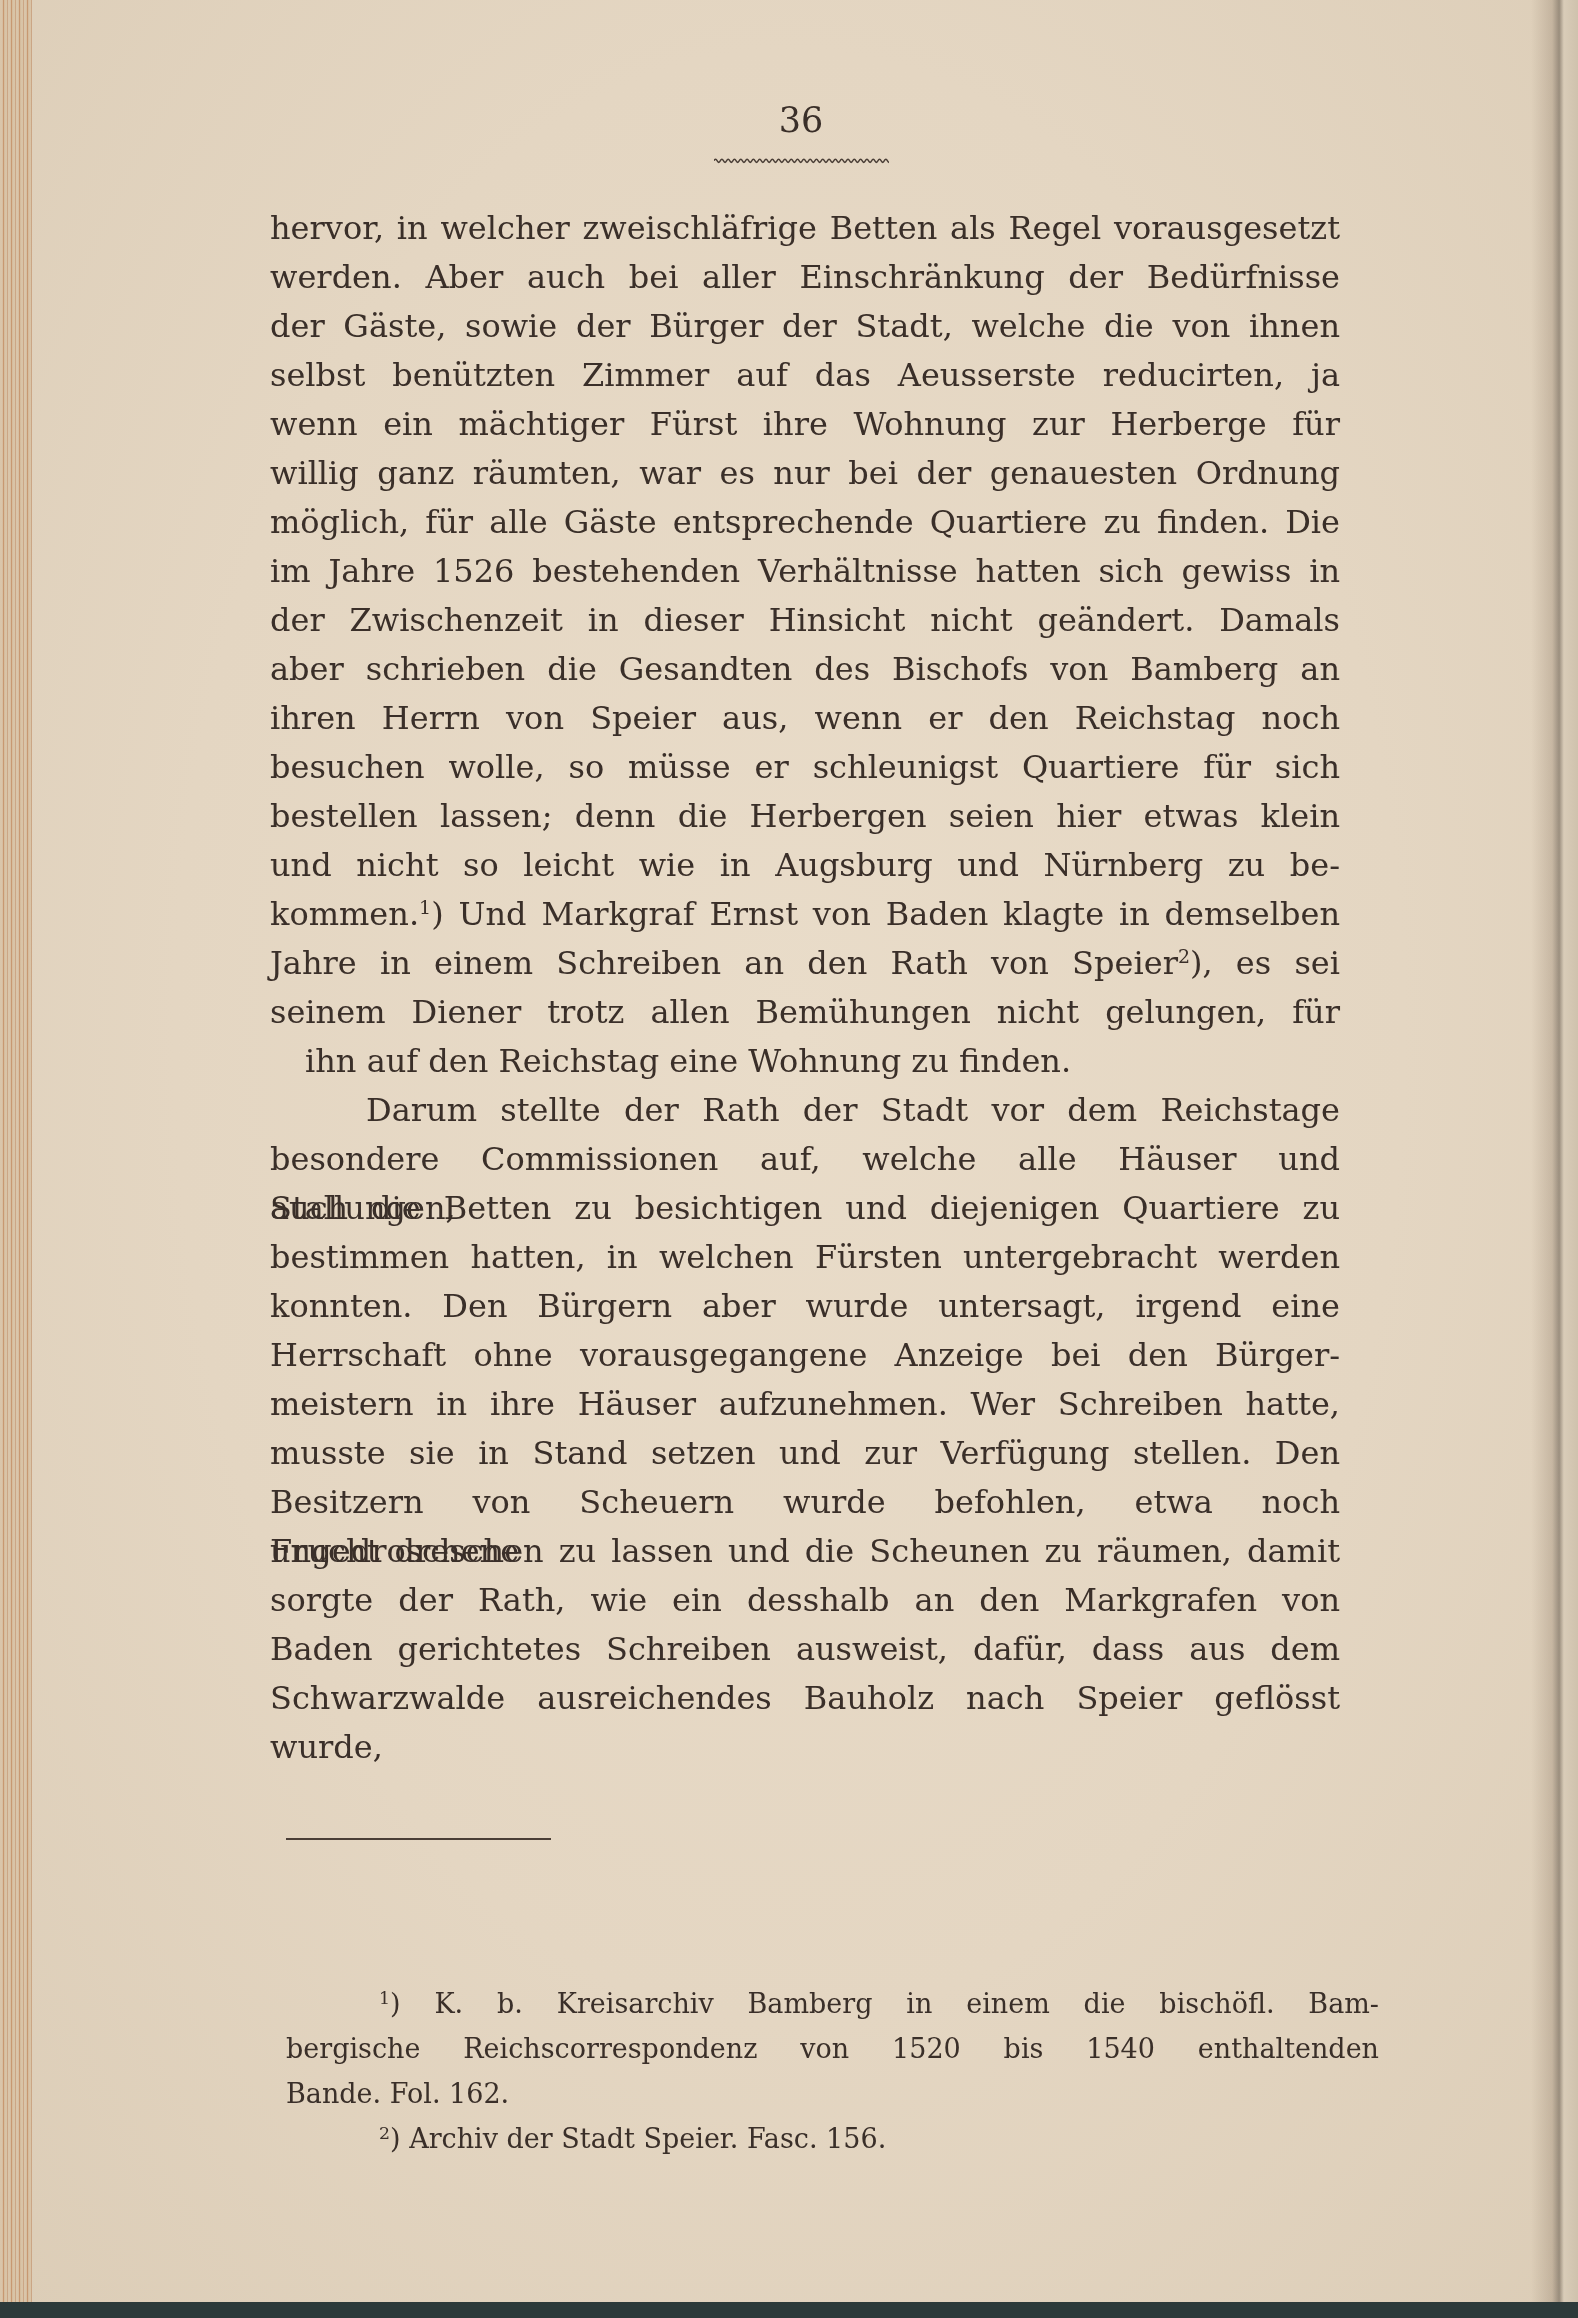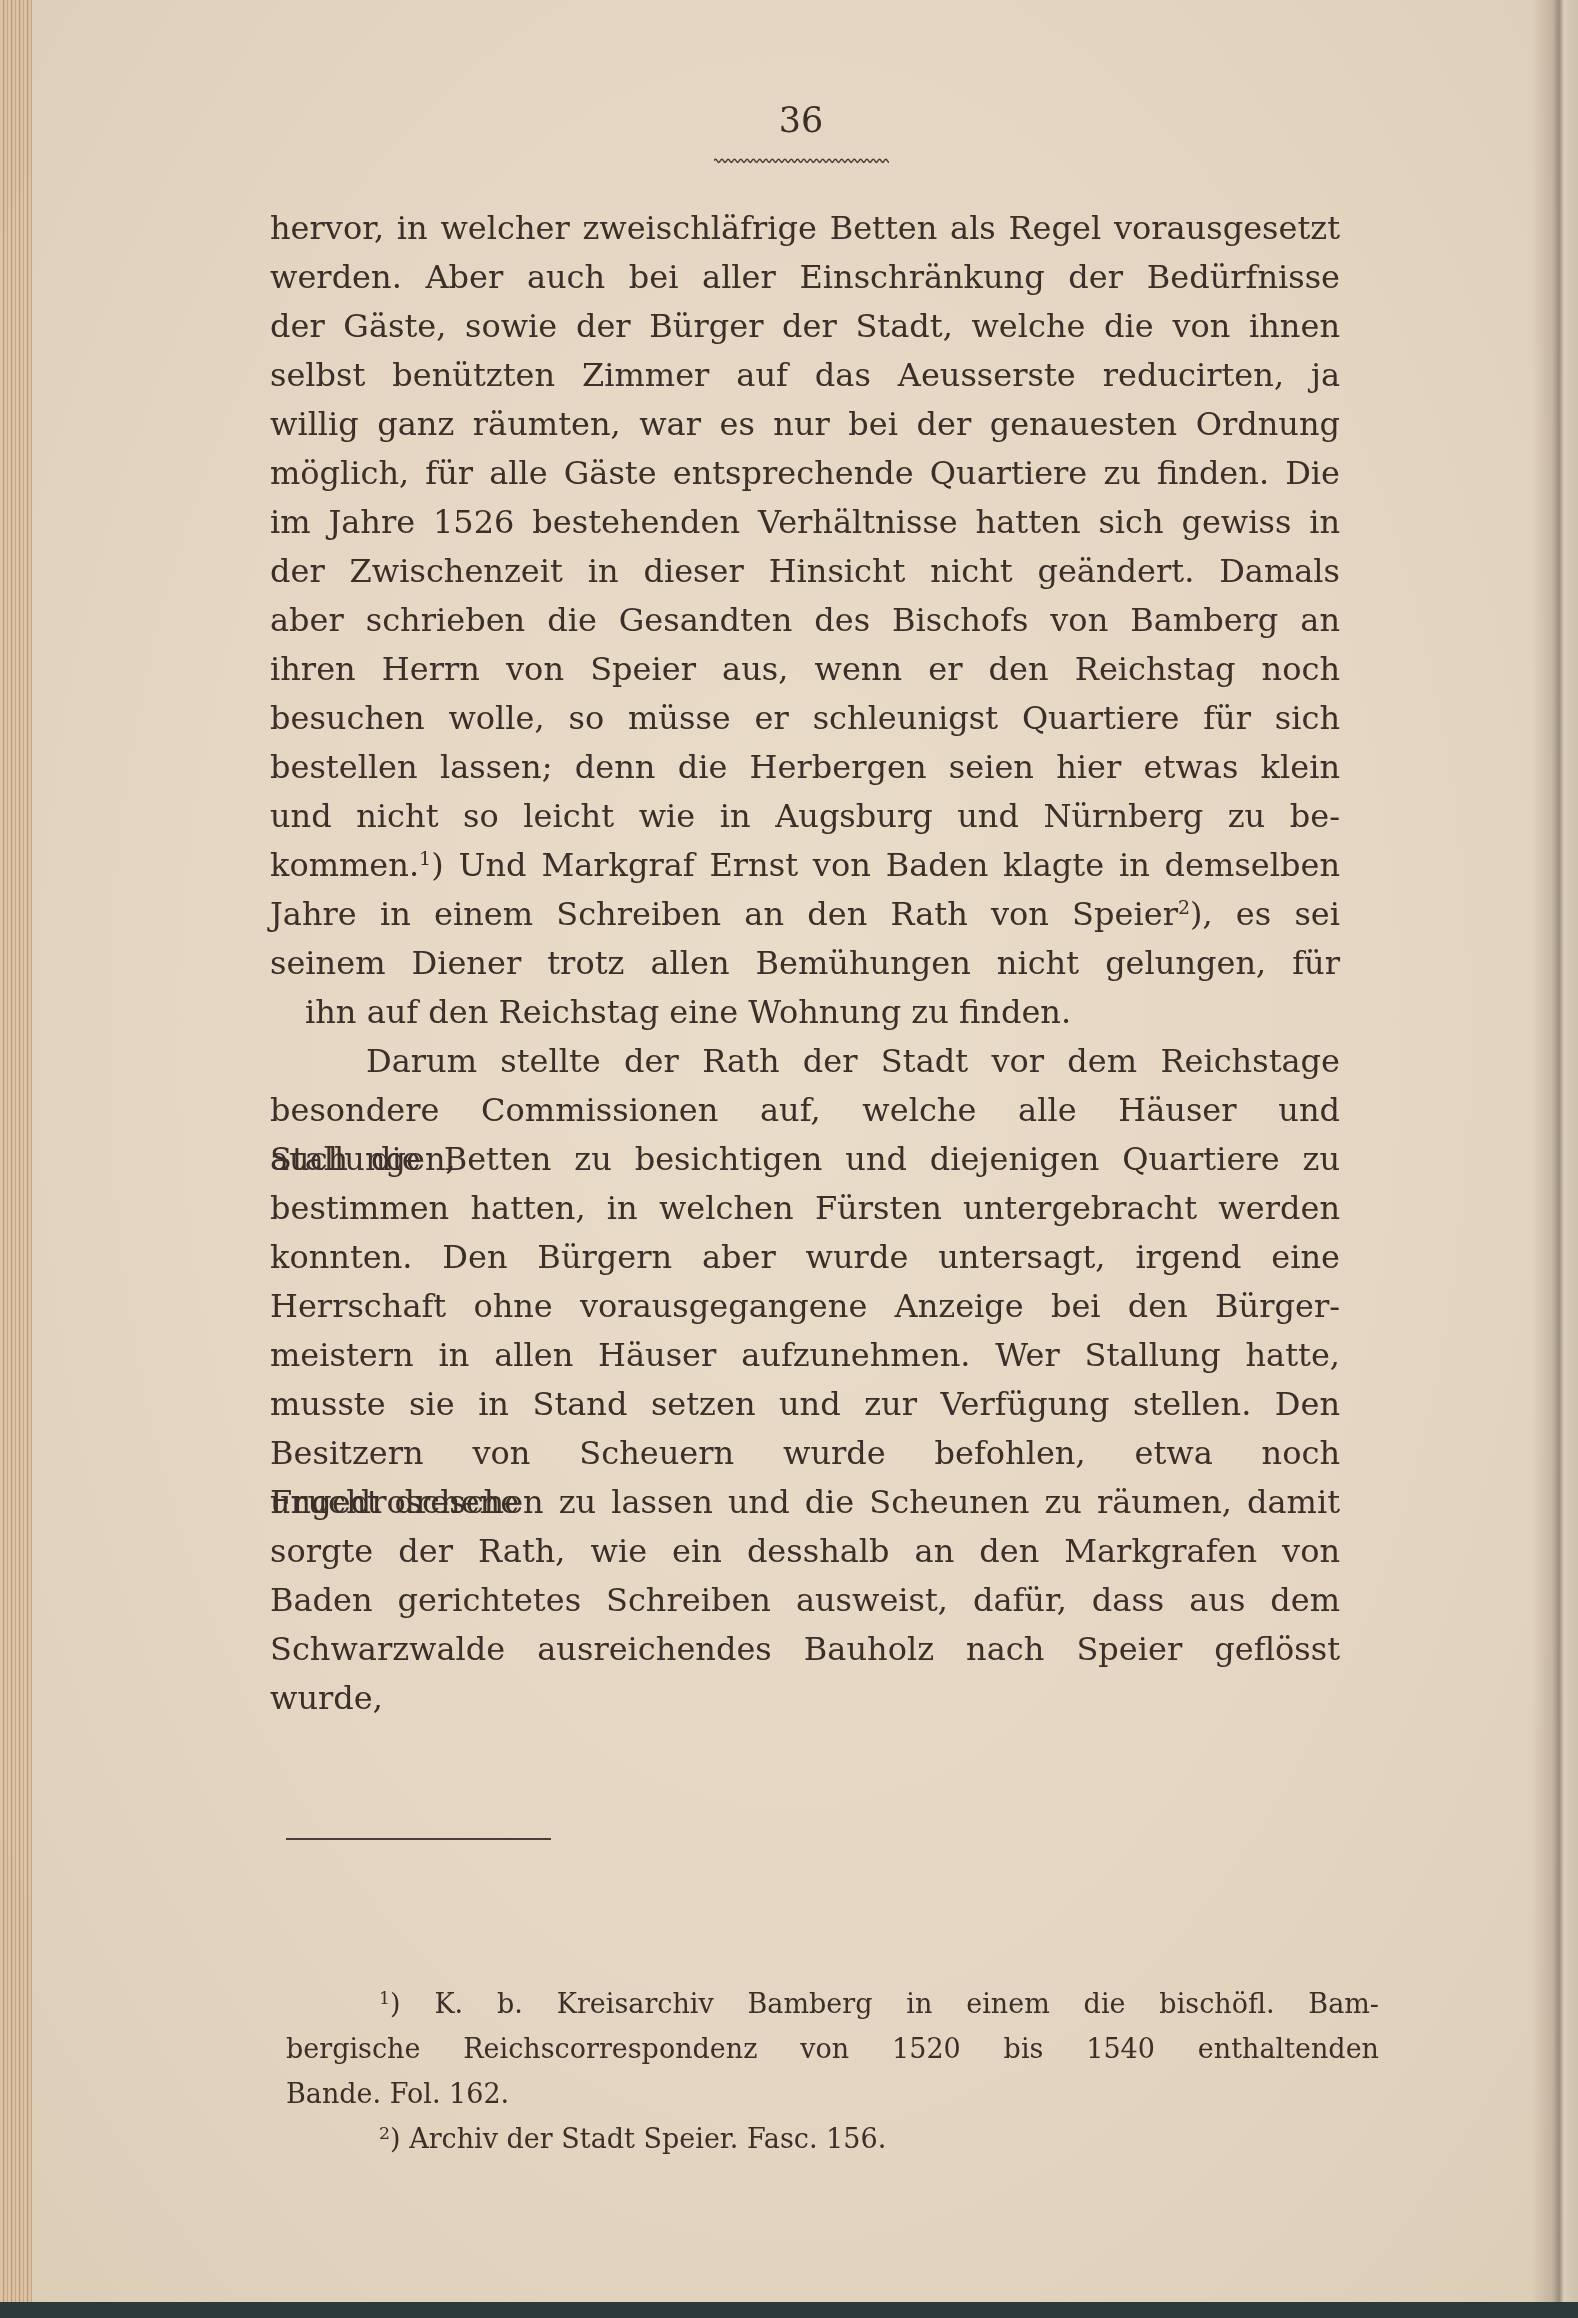--- a/index.html
+++ b/index.html
@@ -73,40 +73,41 @@
   <svg class="wavy-rule" viewBox="0 0 222 12" preserveAspectRatio="none">
     <path id="wave" d="M0 6 q2 -4 4 0 t4 0 q2 -4 4 0 t4 0 q2 -4 4 0 t4 0 q2 -4 4 0 t4 0 q2 -4 4 0 t4 0 q2 -4 4 0 t4 0 q2 -4 4 0 t4 0 q2 -4 4 0 t4 0 q2 -4 4 0 t4 0 q2 -4 4 0 t4 0 q2 -4 4 0 t4 0 q2 -4 4 0 t4 0 q2 -4 4 0 t4 0 q2 -4 4 0 t4 0 q2 -4 4 0 t4 0 q2 -4 4 0 t4 0 q2 -4 4 0 t4 0 q2 -4 4 0 t4 0 q2 -4 4 0 t4 0 q2 -4 4 0 t4 0 q2 -4 4 0 t4 0 q2 -4 4 0 t4 0 q2 -4 4 0 t4 0 q2 -4 4 0 t4 0 q2 -4 4 0 t4 0 q2 -4 4 0 t4 0 q2 -4 4 0 t4 0 q2 -4 4 0 t4 0" fill="none" stroke="#4a3e36" stroke-width="2"></path>
   </svg>
 
   <div class="body-text ink" id="body-text">
 
     <div class="line"><span class="t">hervor, in welcher zweischläfrige Betten als Regel vorausgesetzt</span></div>
     <div class="line"><span class="t">werden. Aber auch bei aller Einschränkung der Bedürfnisse</span></div>
     <div class="line"><span class="t">der Gäste, sowie der Bürger der Stadt, welche die von ihnen</span></div>
     <div class="line"><span class="t">selbst benützten Zimmer auf das Aeusserste reducirten, ja</span></div>
+    <div class="line"><span class="t">wenn ein mächtiger Fürst ihre Wohnung zur Herberge für</span></div>
     <div class="line"><span class="t">willig ganz räumten, war es nur bei der genauesten Ordnung</span></div>
     <div class="line"><span class="t">möglich, für alle Gäste entsprechende Quartiere zu finden. Die</span></div>
     <div class="line"><span class="t">im Jahre 1526 bestehenden Verhältnisse hatten sich gewiss in</span></div>
     <div class="line"><span class="t">der Zwischenzeit in dieser Hinsicht nicht geändert. Damals</span></div>
     <div class="line"><span class="t">aber schrieben die Gesandten des Bischofs von Bamberg an</span></div>
     <div class="line"><span class="t">ihren Herrn von Speier aus, wenn er den Reichstag noch</span></div>
     <div class="line"><span class="t">besuchen wolle, so müsse er schleunigst Quartiere für sich</span></div>
     <div class="line"><span class="t">bestellen lassen; denn die Herbergen seien hier etwas klein</span></div>
     <div class="line"><span class="t">und nicht so leicht wie in Augsburg und Nürnberg zu be-</span></div>
     <div class="line"><span class="t"><span>kommen.</span><sup class="fn">1</sup><span>) Und Markgraf Ernst von Baden klagte in demselben</span></span></div>
     <div class="line"><span class="t"><span>Jahre in einem Schreiben an den Rath von Speier</span><sup class="fn">2</sup><span>), es sei</span></span></div>
     <div class="line"><span class="t">seinem Diener trotz allen Bemühungen nicht gelungen, für</span></div>
     <div class="line last"><span class="t">ihn auf den Reichstag eine Wohnung zu finden.</span></div>
     <div class="line indent"><span class="t">Darum stellte der Rath der Stadt vor dem Reichstage</span></div>
     <div class="line"><span class="t">besondere Commissionen auf, welche alle Häuser und Stallungen,</span></div>
     <div class="line"><span class="t">auch die Betten zu besichtigen und diejenigen Quartiere zu</span></div>
     <div class="line"><span class="t">bestimmen hatten, in welchen Fürsten untergebracht werden</span></div>
     <div class="line"><span class="t">konnten. Den Bürgern aber wurde untersagt, irgend eine</span></div>
     <div class="line"><span class="t">Herrschaft ohne vorausgegangene Anzeige bei den Bürger-</span></div>
-    <div class="line"><span class="t">meistern in allen Häuser aufzunehmen. Wer Stallung hatte,</span></div>
+    <div class="line"><span class="t">meistern in ihre Häuser aufzunehmen. Wer Schreiben hatte,</span></div>
     <div class="line"><span class="t">musste sie in Stand setzen und zur Verfügung stellen. Den</span></div>
     <div class="line"><span class="t">Besitzern von Scheuern wurde befohlen, etwa noch ungedroschene</span></div>
     <div class="line"><span class="t">Frucht dreschen zu lassen und die Scheunen zu räumen, damit</span></div>
     <div class="line"><span class="t">sorgte der Rath, wie ein desshalb an den Markgrafen von</span></div>
     <div class="line"><span class="t">Baden gerichtetes Schreiben ausweist, dafür, dass aus dem</span></div>
     <div class="line"><span class="t">Schwarzwalde ausreichendes Bauholz nach Speier geflösst wurde,</span></div>
   </div>
 
   <div class="footnote-rule"></div>
 

